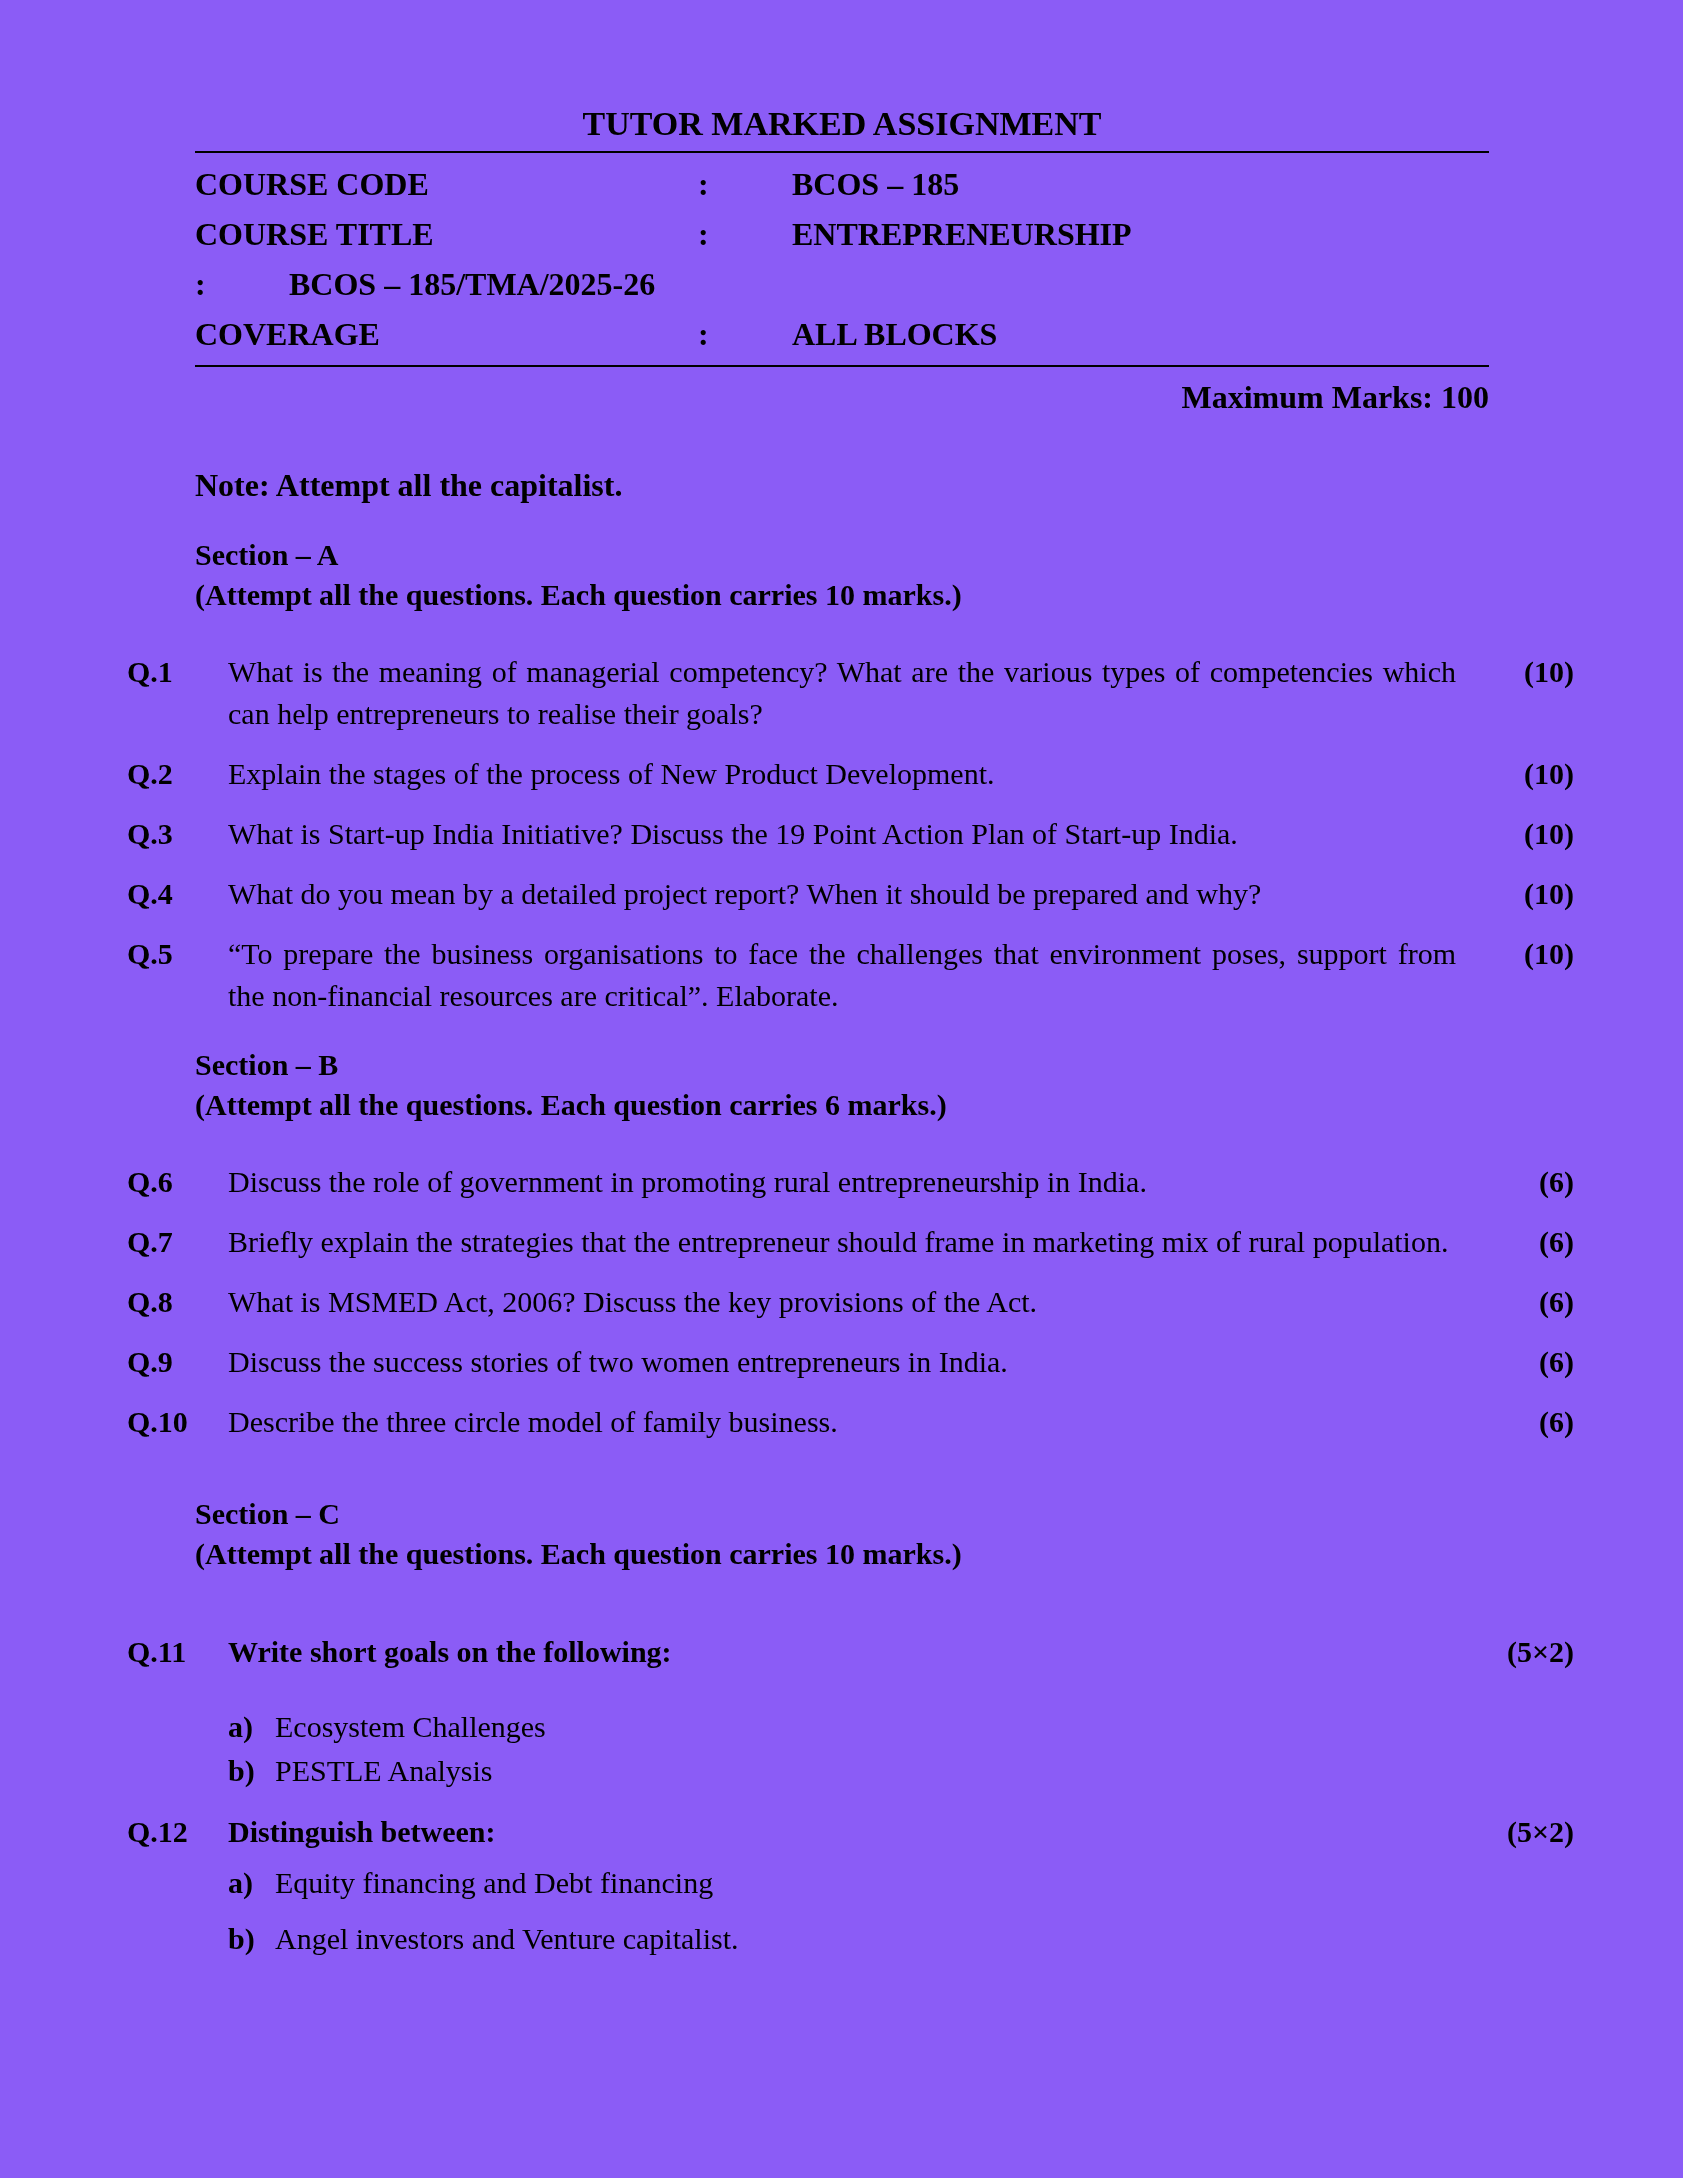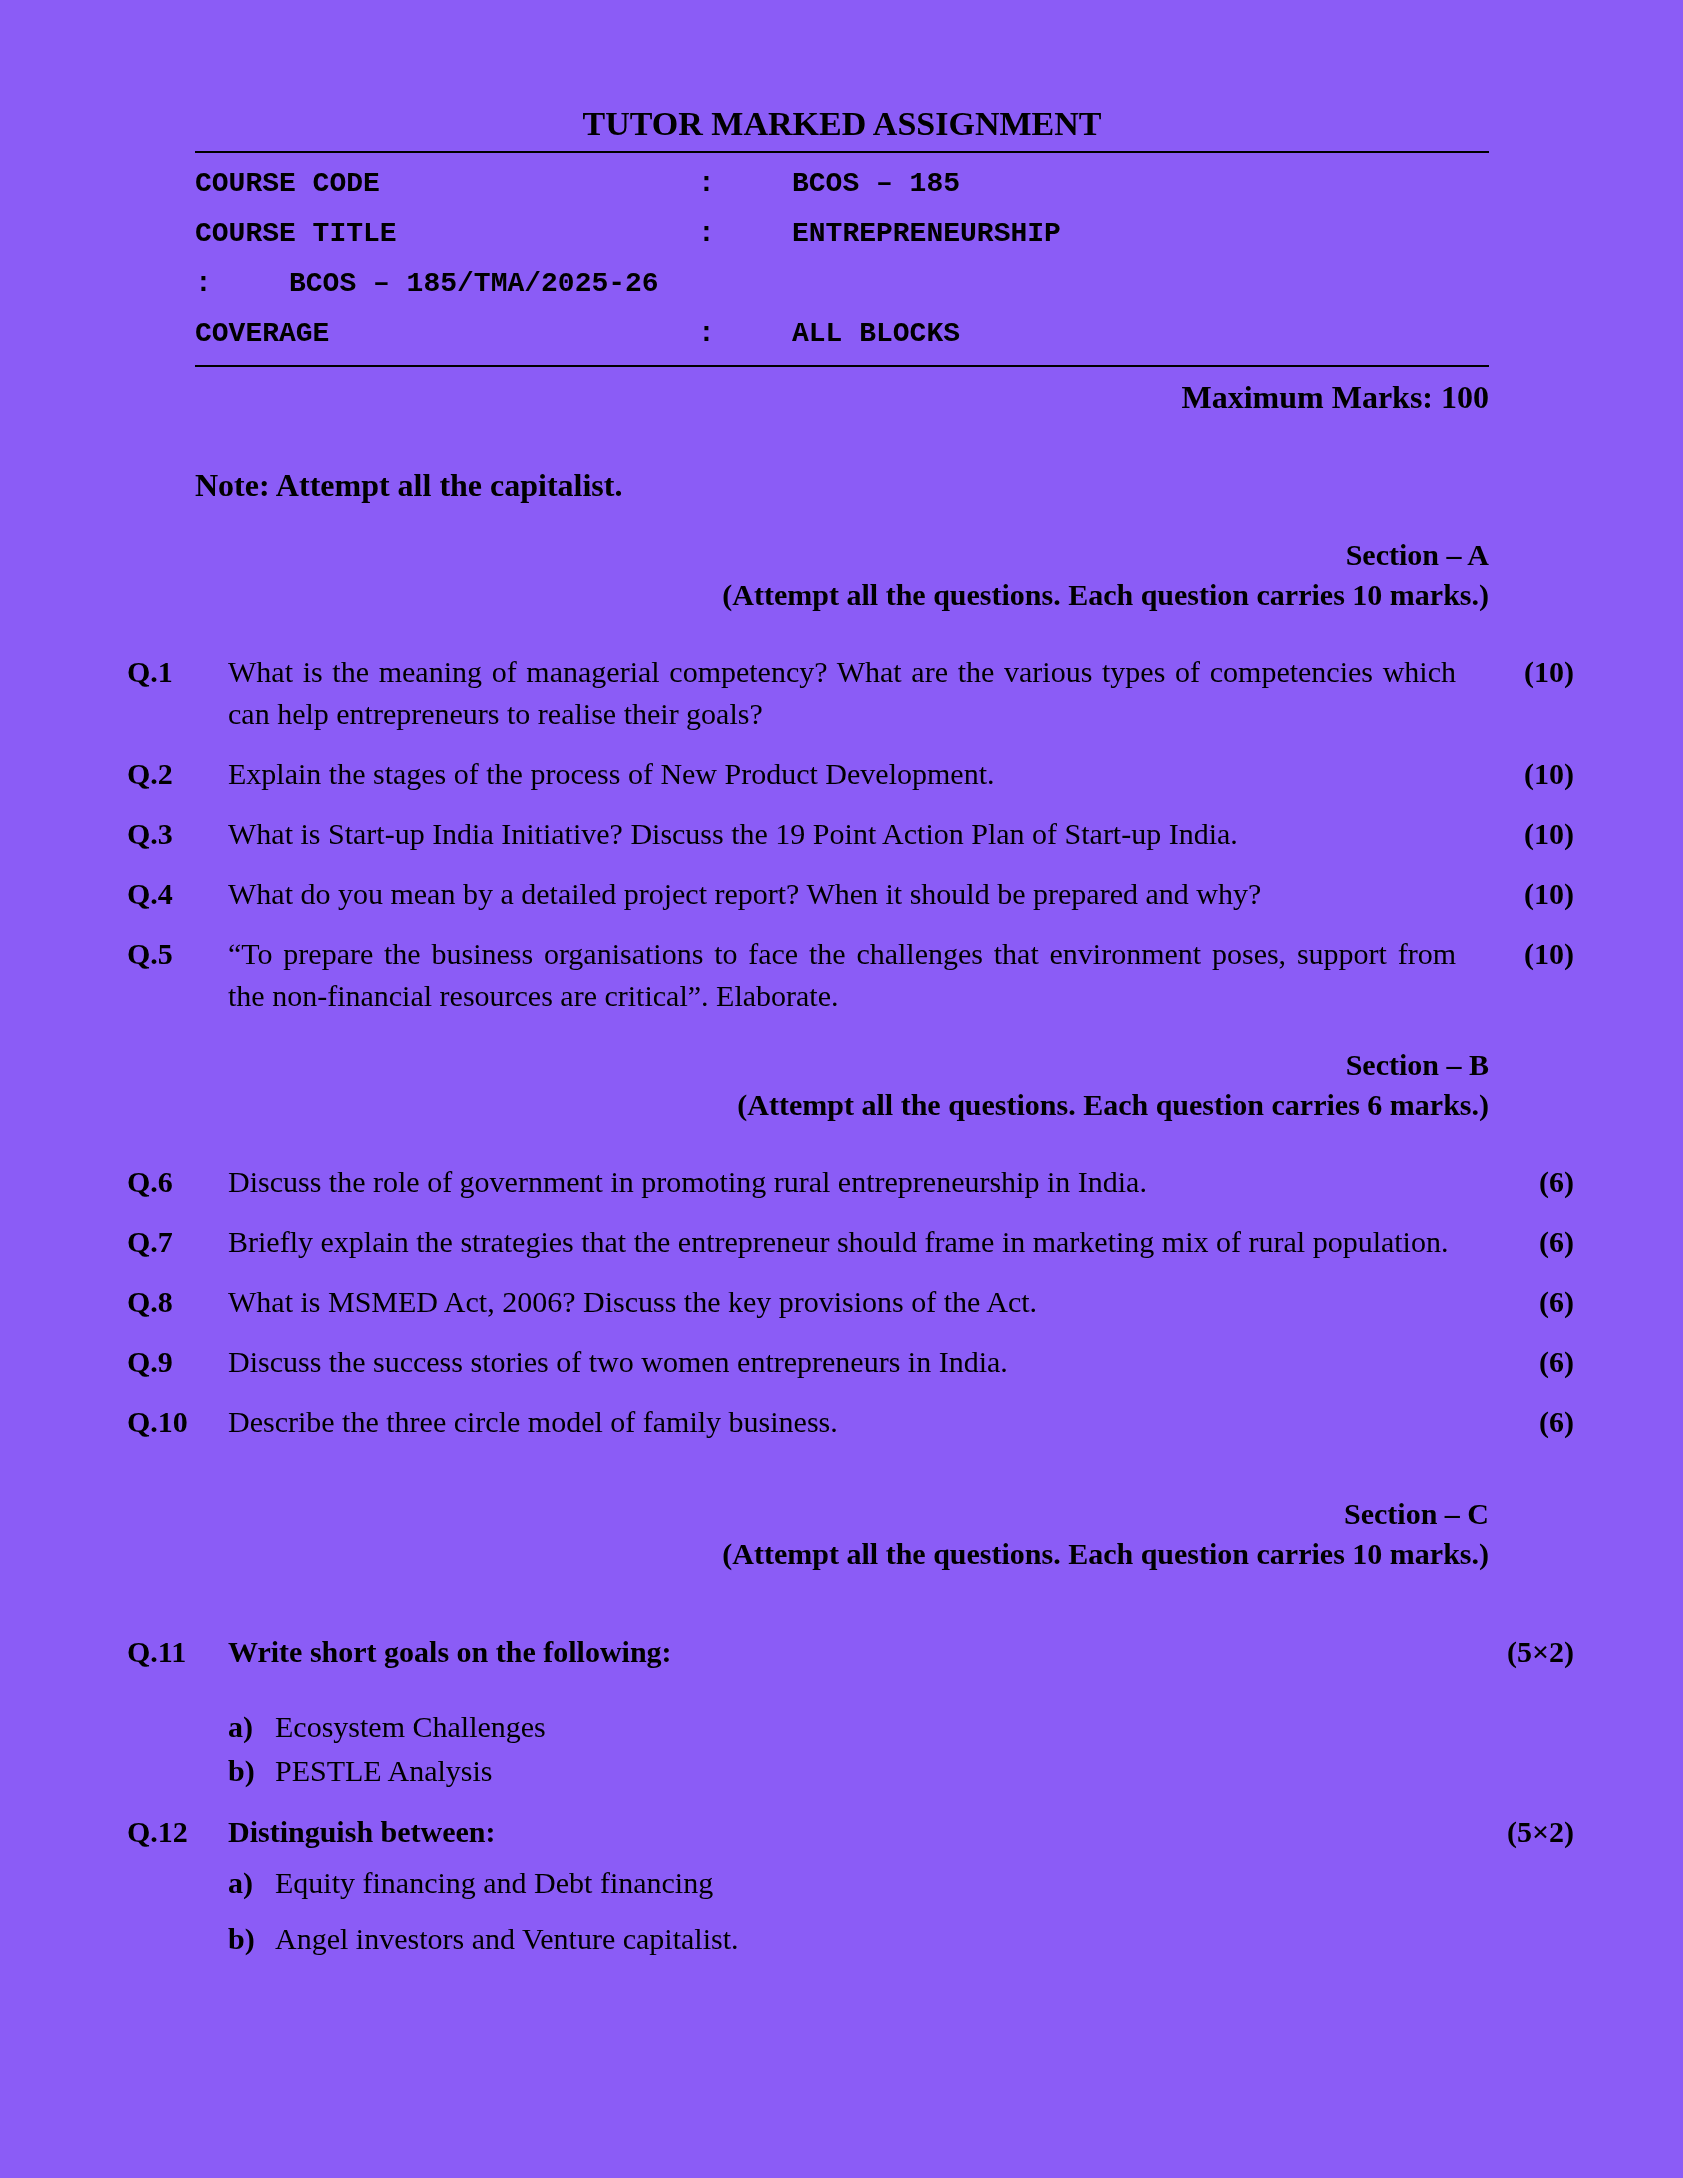--- a/index.html
+++ b/index.html
@@ -25,23 +25,22 @@
   }
   .rule {
     border: none;
     border-top: 2px solid #000;
     margin: 6px 0 0 0;
   }
   .info-rows { padding-top: 6px; }
   .info-row {
     display: flex;
     font-weight: bold;
-    font-size: 28px;
+    font-size: 32px;
     line-height: 50px;
-    font-family: Liberation Mono, monospace;
   }
   .info-label { width: 503px; }
   .info-colon { width: 94px; }
   .info-value { flex: 1; }
   .max-marks {
     text-align: right;
     font-weight: bold;
     font-size: 32px;
     line-height: 44px;
     margin-top: 8px;
@@ -50,21 +49,21 @@
   .note {
     margin: 44px 0 0 195px;
     font-weight: bold;
     font-size: 32px;
     line-height: 44px;
   }
   
   .section-head {
     margin-left: 195px;
     width: 1294px;
-    text-align: right;
+    text-align: left;
     font-weight: bold;
     font-size: 30px;
     line-height: 40px;
   }
   .section-head.first  { margin-top: 28px; margin-bottom: 36px; }
   .section-head.second { margin-top: 28px; margin-bottom: 36px; }
   .section-head.third  { margin-top: 51px; margin-bottom: 57px; }
   
   .questions {
     margin-left: 127px;

